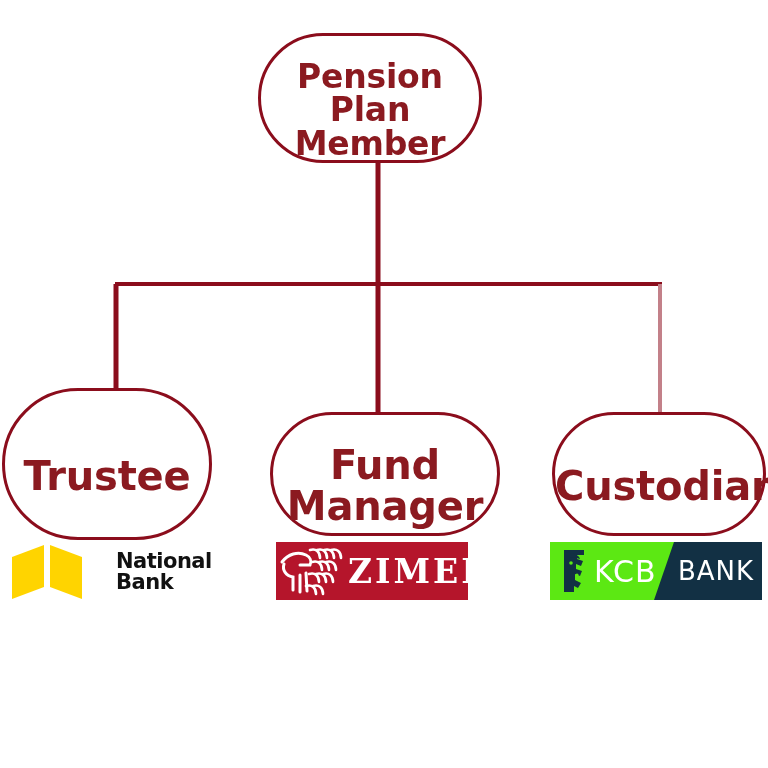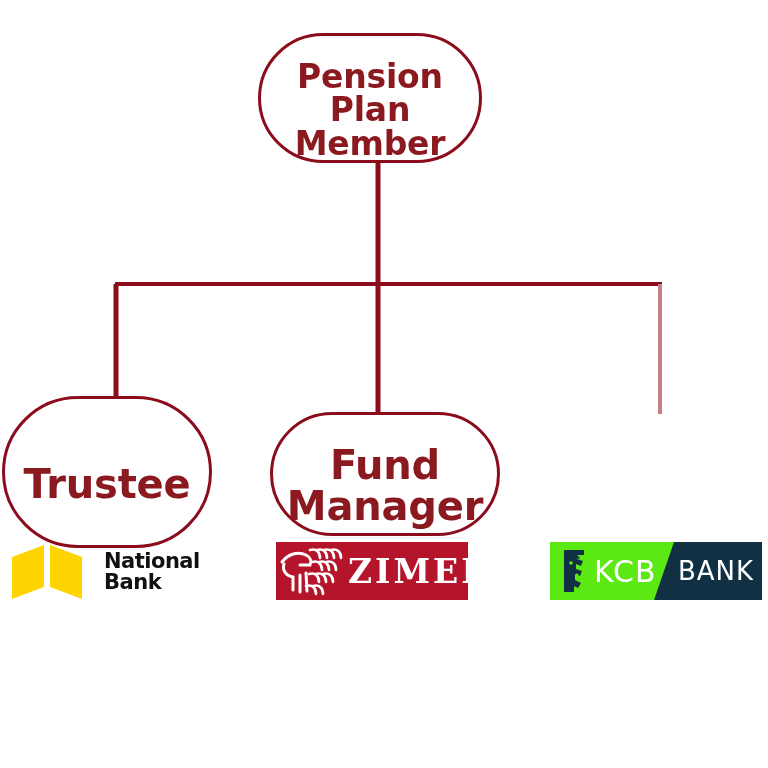--- a/index.html
+++ b/index.html
@@ -28,32 +28,32 @@
     text-align:center;
     color:#8B1A20;
     font-weight:700;
     line-height:1.02;
     letter-spacing:-0.2px;
     z-index:3;
   }
   .node-label{display:block;width:100%;white-space:pre-line;margin-top:24px;}
 
   #node-root{left:258px;top:33px;width:224px;height:130px;font-size:33px;}
-  #node-trustee{left:2px;top:396px;width:210px;height:152px;font-size:40px;}
+  #node-trustee{left:2px;top:388px;width:210px;height:152px;font-size:40px;}
   #node-fund{left:270px;top:412px;width:230px;height:124px;font-size:40px;}
   #node-custodian{left:552px;top:412px;width:214px;height:124px;font-size:40px;}
 
   
   #node-fund .node-label{position:relative;width:260px;left:0;}
 
   
   .logo{position:absolute;z-index:4;}
 
   
-  #logo-national{left:10px;top:541px;width:215px;height:62px;display:flex;align-items:center;gap:8px;}
+  #logo-national{left:10px;top:541px;width:215px;height:62px;display:flex;align-items:center;gap:20px;}
   .nb-mark{width:86px;height:58px;flex:0 0 auto;}
   .nb-text{
     color:#111111;font-weight:800;font-size:21px;line-height:1.0;
     font-family:"DejaVu Sans","Liberation Sans",sans-serif;letter-spacing:-0.5px;
   }
   .nb-text span{display:block;}
 
   
   #logo-zimele{left:276px;top:542px;width:192px;height:58px;background:#B5152B;overflow:hidden;display:flex;align-items:center;}
   .zim-mark{width:74px;height:58px;flex:0 0 auto;}
@@ -91,20 +91,23 @@
 
   <div class="node" id="node-trustee">
     <span class="node-label">Trustee</span>
   </div>
 
   <div class="node" id="node-fund">
     <span class="node-label">Fund
 Manager</span>
   </div>
 
+  <div class="node" id="node-custodian">
+    <span class="node-label">Custodian</span>
+  </div>
 
   <div class="logo" id="logo-national">
     <svg class="nb-mark" viewBox="0 0 86 58" xmlns="http://www.w3.org/2000/svg">
       <polygon points="2,14 34,2 34,44 2,56" fill="#FFD400"></polygon>
       <polygon points="40,2 72,14 72,56 40,44" fill="#FFD400"></polygon>
     </svg>
     <div class="nb-text">
       <span>National</span>
       <span>Bank</span>
     </div>

